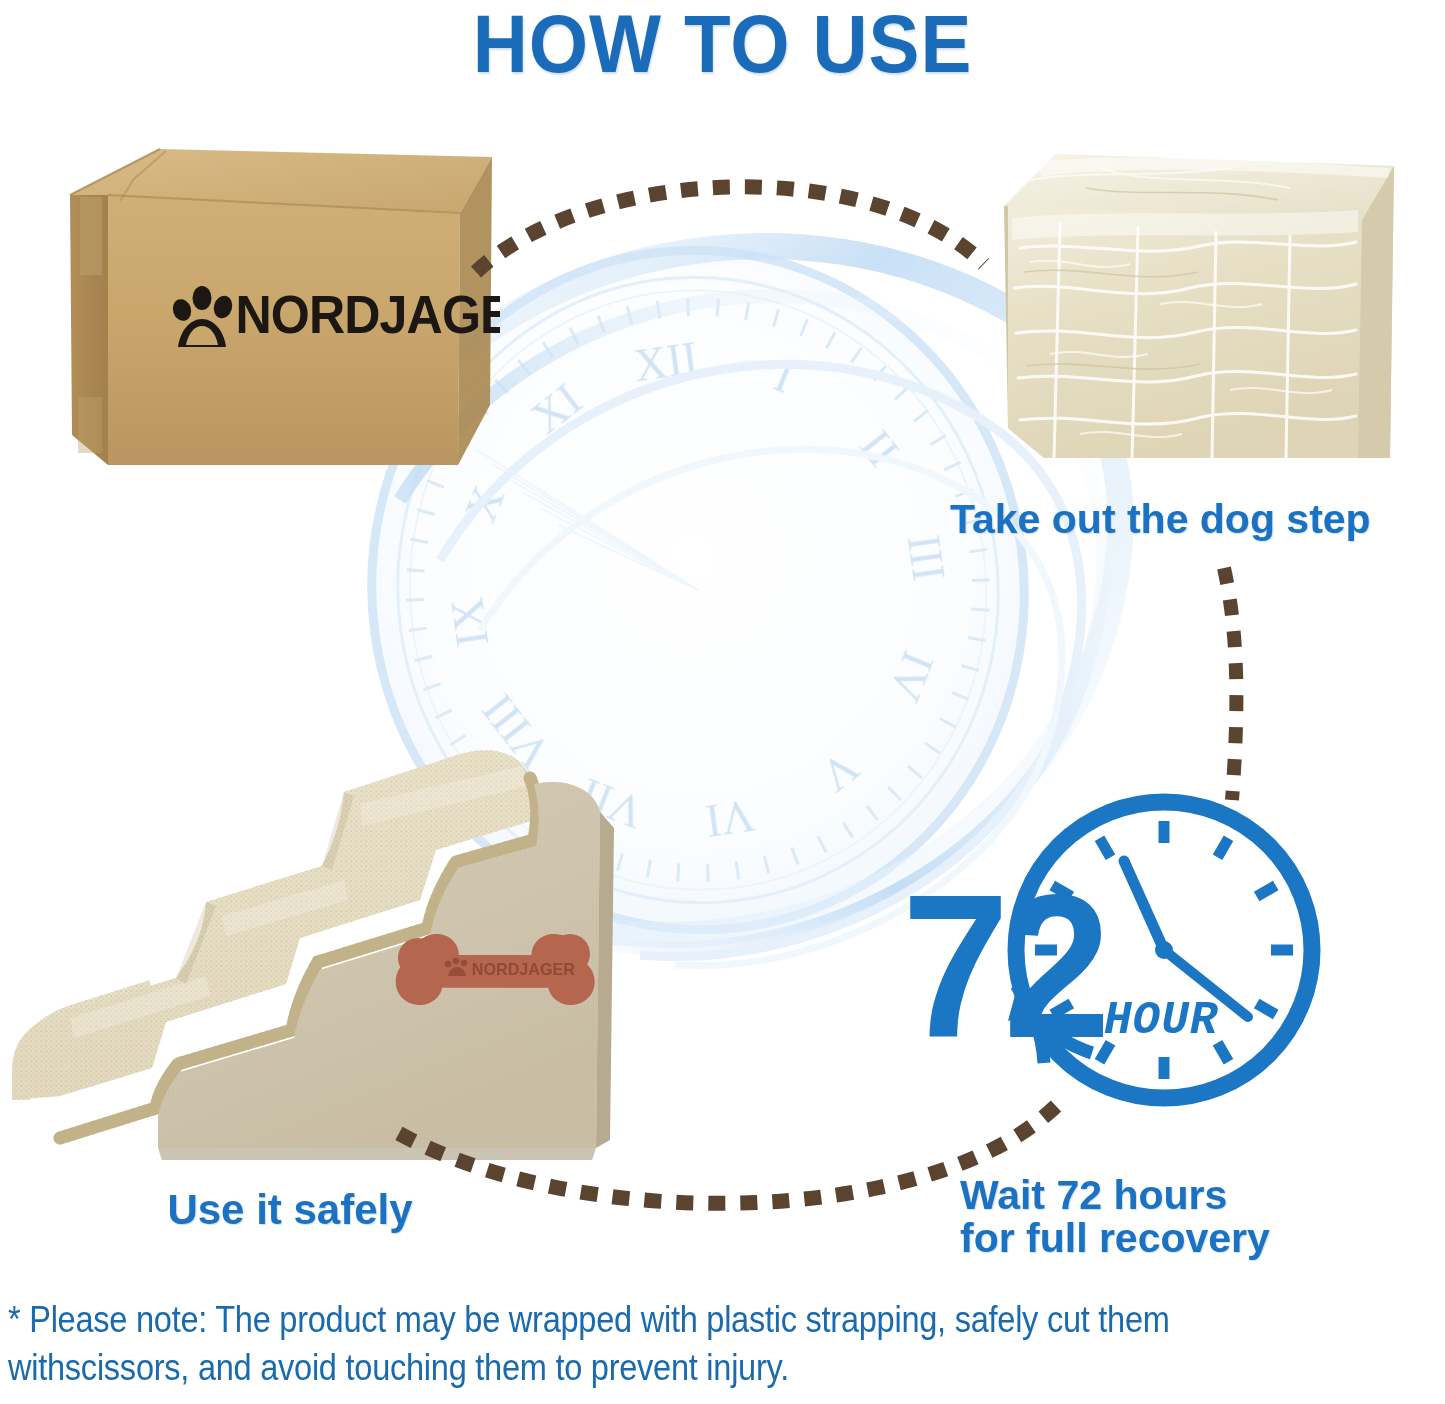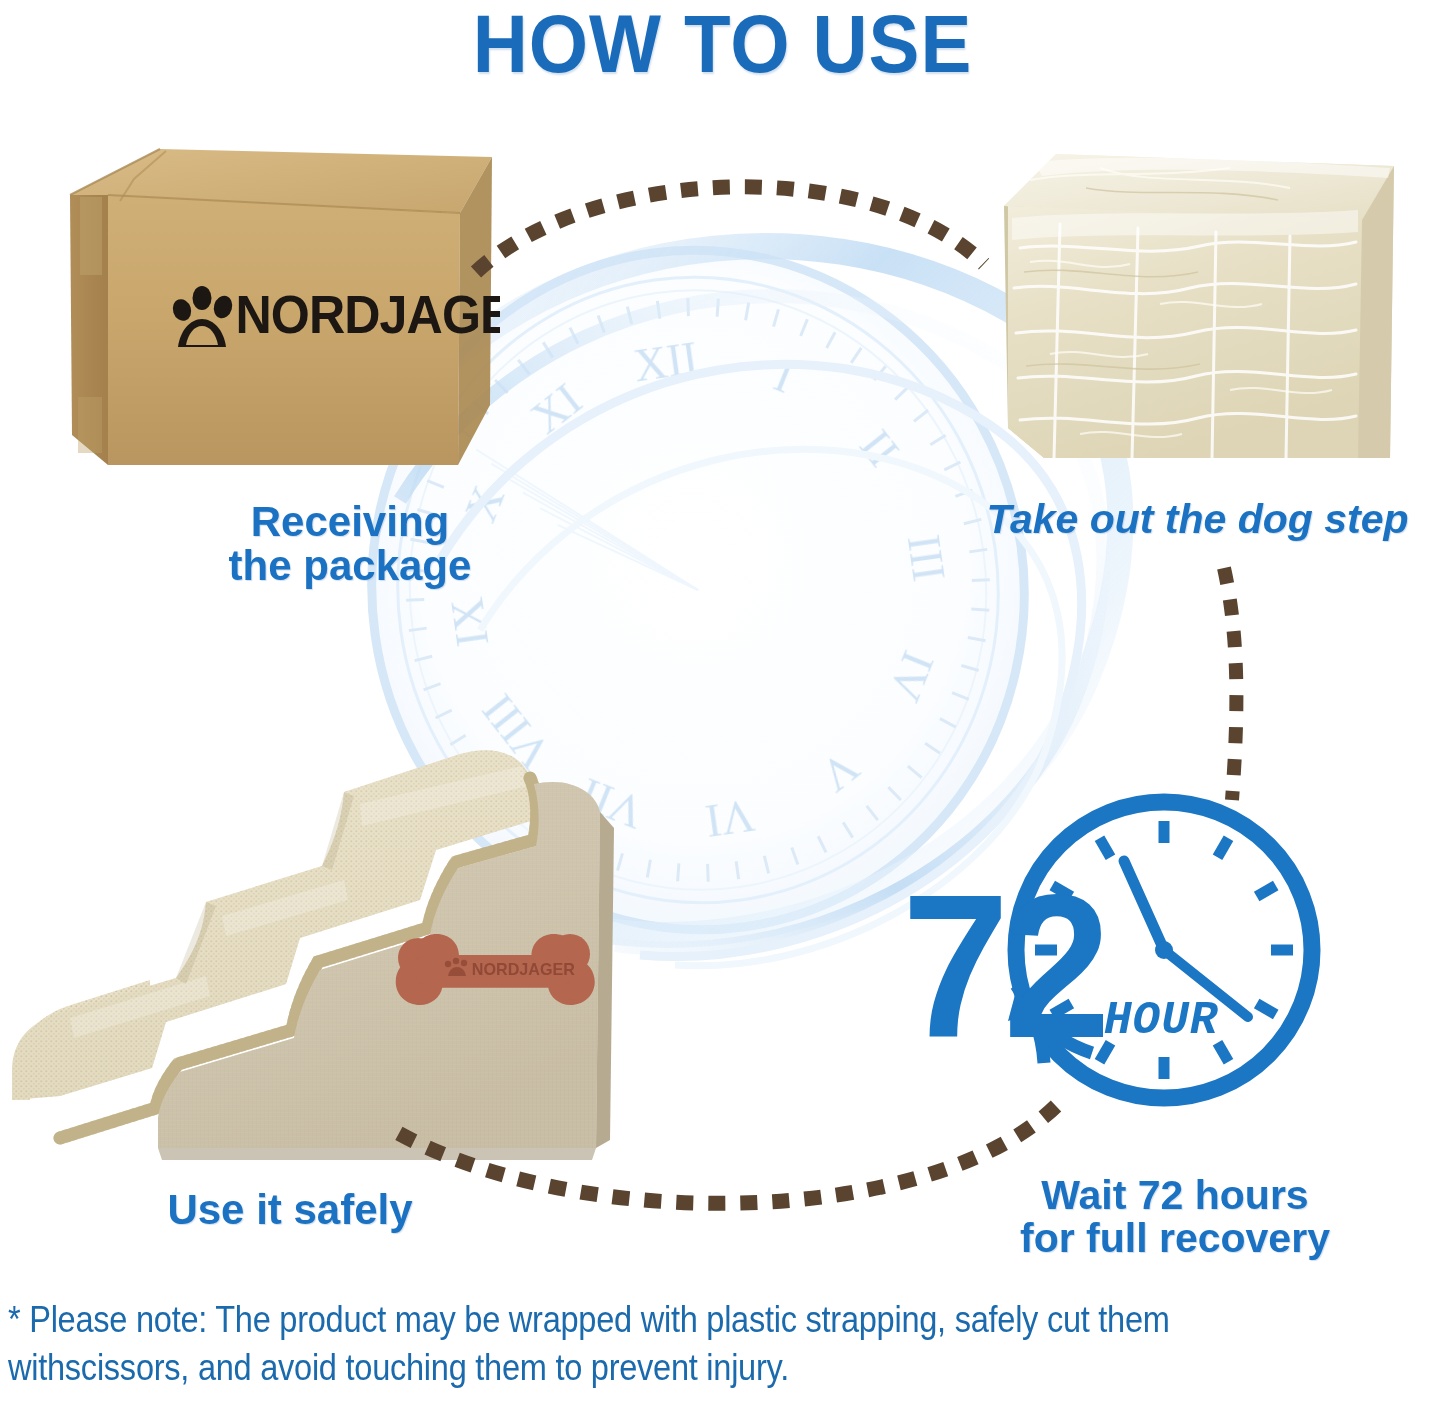--- a/index.html
+++ b/index.html
@@ -34,23 +34,23 @@
   .cap{
     position:absolute;
     font-family:"Liberation Sans", sans-serif;
     font-weight:bold;
     color:#1b72c2;
     line-height:1.04;
     text-shadow:1px 1px 1px rgba(150,180,210,.45);
     white-space:pre-line;
   }
   .cap-1{left:150px;top:500px;width:400px;text-align:center;font-size:42px;}
-  .cap-2{left:950px;top:498px;width:495px;text-align:center;font-size:41px;font-style:italic;}
+  .cap-2{left:950px;top:498px;width:495px;text-align:left;font-size:41px;}
   .cap-3{left:60px;top:1188px;width:460px;text-align:center;font-size:42px;}
-  .cap-4{left:960px;top:1174px;width:430px;text-align:center;font-size:41px;}
+  .cap-4{left:960px;top:1174px;width:430px;font-size:41px;}
 
   
   .footnote{
     position:absolute;left:8px;top:1296px;width:1420px;
     font-family:"Liberation Sans", sans-serif;
     font-size:37px;
     line-height:1.30;
     color:#1a6aad;
     transform:scaleX(0.88);
     transform-origin:left top;
@@ -502,22 +502,20 @@
   </svg>
 
   <svg class="dashes d-right" viewBox="0 0 120 250">
     <path d="M54,8 C70,80 68,160 62,240" fill="none" stroke="#5a4430" stroke-width="14" stroke-dasharray="16 16" stroke-linecap="butt"></path>
   </svg>
 
   <svg class="dashes d-bottom" viewBox="0 0 700 130">
     <path d="M686,6 C560,128 200,136 16,26" fill="none" stroke="#5a4430" stroke-width="15" stroke-dasharray="17 15" stroke-linecap="butt"></path>
   </svg>
 
-  <div class="cap cap-1">Receiving
-the package</div>
   <div class="cap cap-2">Take out the dog step</div>
   <div class="cap cap-3">Use it safely</div>
   <div class="cap cap-4">Wait 72 hours
 for full recovery</div>
 
   <div class="footnote">* Please note: The product may be wrapped with plastic strapping, safely cut them withscissors, and avoid touching them to prevent injury.</div>
 
 </div>
 
 </body></html>

